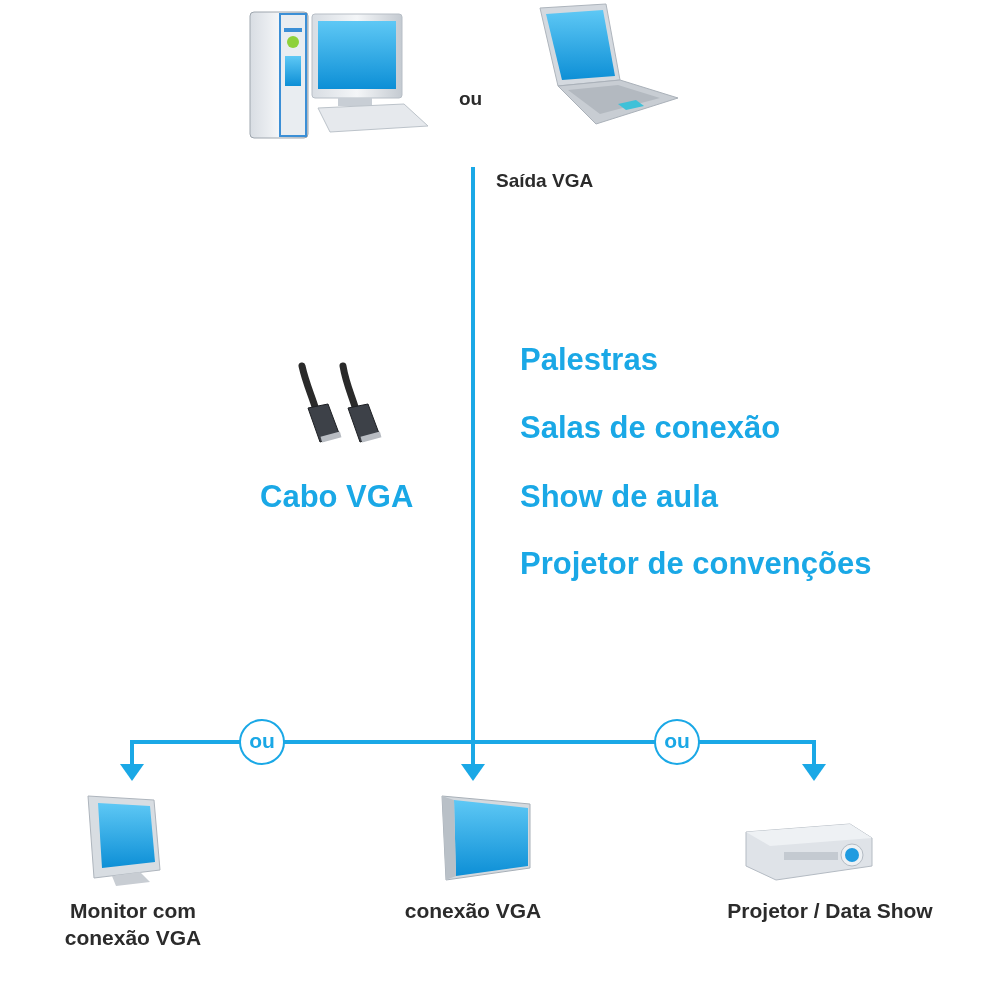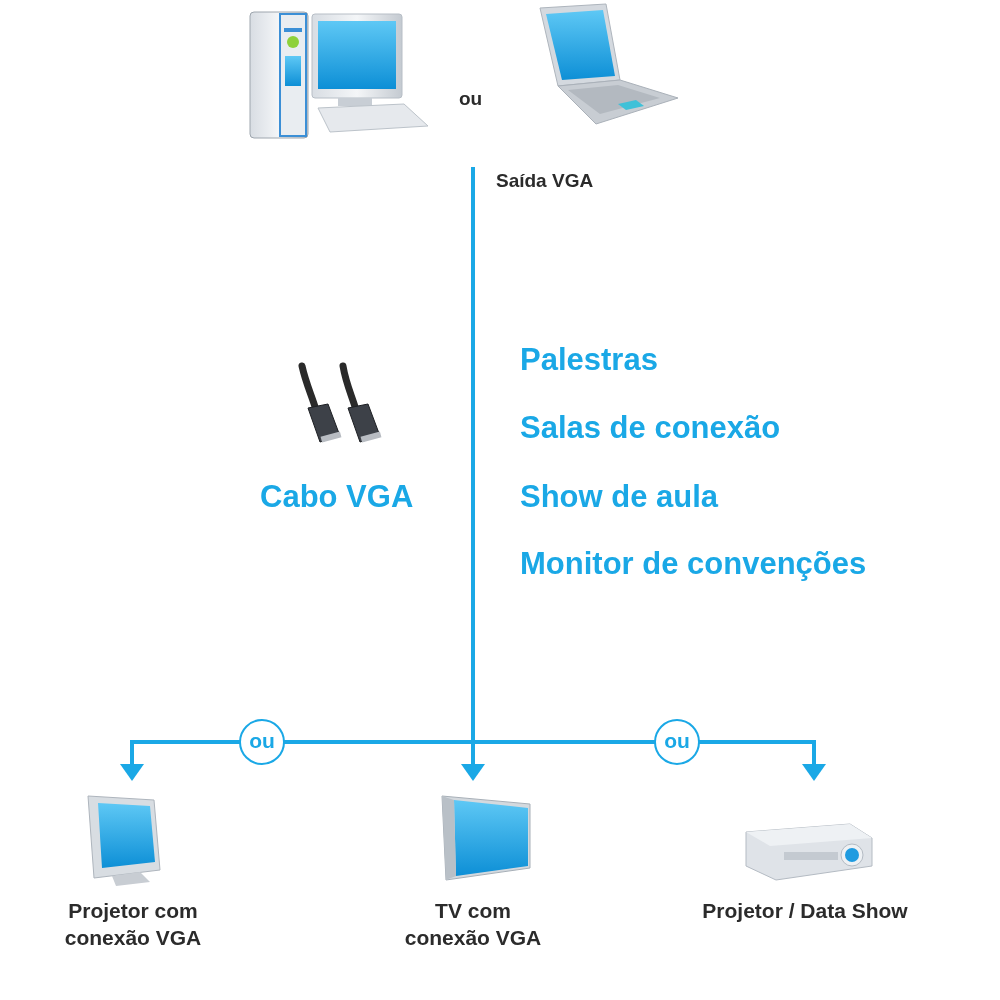--- a/index.html
+++ b/index.html
@@ -74,45 +74,44 @@
   <polygon points="348,408 368,404 380,436 360,442" fill="#3d4148" stroke="#1d1f23"></polygon>
   <rect x="321" y="434" width="20" height="6" fill="#b8bcc2" transform="rotate(-15 331 437)"></rect>
   <rect x="361" y="434" width="20" height="6" fill="#b8bcc2" transform="rotate(-15 371 437)"></rect>
 </svg>
 <div class="abs blue-label" style="left:260px;top:481px;font-size:31px;line-height:31px;">Cabo VGA</div>
 
 <div>
   <div class="use-item blue-label" style="top:344px;">Palestras</div>
   <div class="use-item blue-label" style="top:412px;">Salas de conexão</div>
   <div class="use-item blue-label" style="top:481px;">Show de aula</div>
-  <div class="use-item blue-label" style="top:548px;">Monitor de convenções</div>
+  <div class="use-item blue-label" style="top:548px;">Projetor de convenções</div>
 </div>
 
 <svg width="1000" height="1000">
   <polygon points="88,796 154,800 160,870 94,878" fill="#d8dde2" stroke="#aeb5bd"></polygon>
   <polygon points="98,803 150,806 155,862 102,868" fill="url(#scr)"></polygon>
   <polygon points="112,876 140,872 150,882 116,886" fill="#c8cdd3"></polygon>
 </svg>
 <div class="abs dark-label" style="left:20px;top:897px;width:226px;">
-  <div>Projetor com</div>
+  <div>Monitor com</div>
   <div>conexão VGA</div>
 </div>
 
 <svg width="1000" height="1000">
   <polygon points="442,796 530,804 530,868 446,880" fill="#d4d9de" stroke="#a8b0b8"></polygon>
   <polygon points="454,800 528,808 528,866 456,876" fill="url(#scr)"></polygon>
   <polygon points="442,796 454,800 456,876 446,880" fill="#b9c0c7"></polygon>
 </svg>
 <div class="abs dark-label" style="left:360px;top:897px;width:226px;">
-  <div>TV com</div>
   <div>conexão VGA</div>
 </div>
 
 <svg width="1000" height="1000">
   <polygon points="746,832 850,824 872,838 872,866 776,880 746,866" fill="#dfe3e8" stroke="#b4bbc3"></polygon>
   <polygon points="746,832 850,824 872,838 770,846" fill="#eef1f4"></polygon>
   <rect x="784" y="852" width="54" height="8" fill="#c4cad1"></rect>
   <circle cx="852" cy="855" r="11" fill="#eef1f4" stroke="#b4bbc3"></circle>
   <circle cx="852" cy="855" r="7" fill="#1f9be0"></circle>
 </svg>
-<div class="abs dark-label" style="left:655px;top:897px;width:300px;">
+<div class="abs dark-label" style="left:680px;top:897px;width:300px;">
   <div>Projetor / Data Show</div>
 </div>
 
 </body></html>

